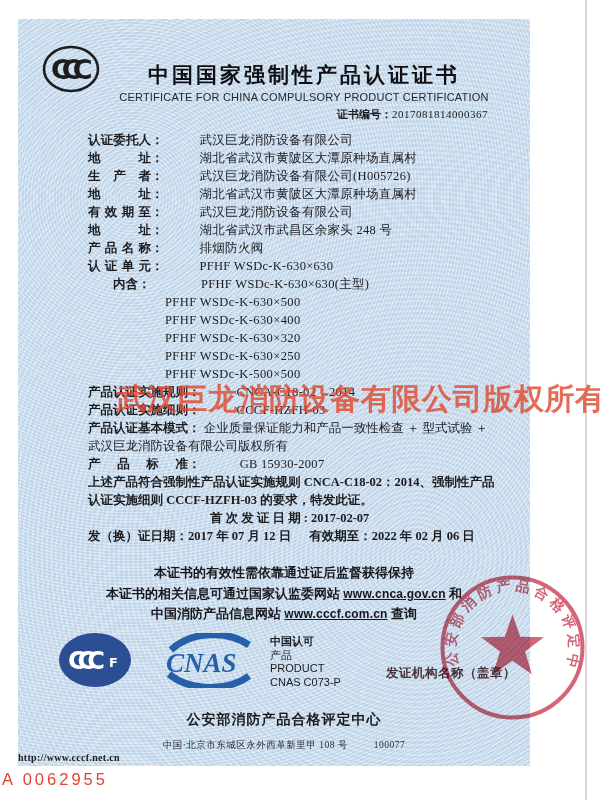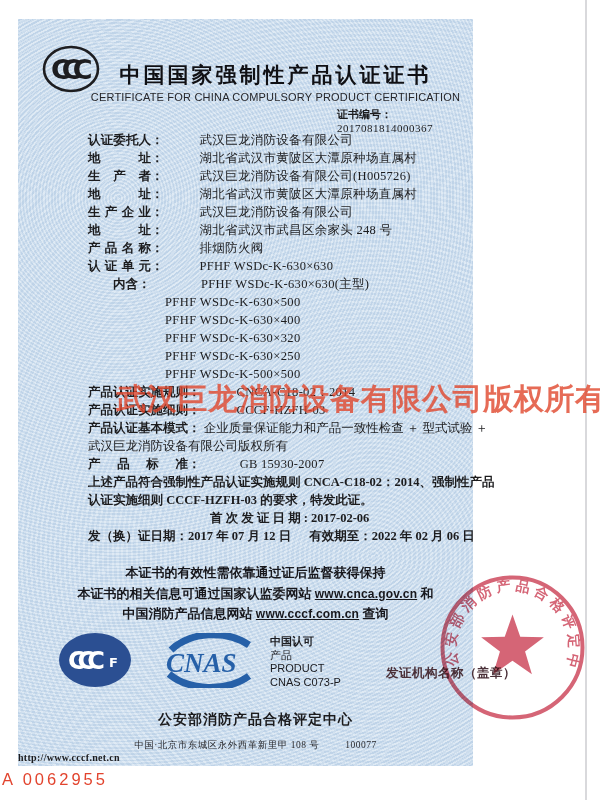--- a/index.html
+++ b/index.html
@@ -4,21 +4,21 @@
 <style>
   html,body{margin:0;padding:0;}
   body{
     width:600px;height:800px;position:relative;overflow:hidden;
     background:#ffffff;
     font-family:"Liberation Serif","DejaVu Serif",serif;
     color:#1c1c1e;
     -webkit-font-smoothing:antialiased;
   }
   .paper{
-    position:absolute;left:18px;top:19px;width:455px;height:747px;
+    position:absolute;left:18px;top:19px;width:512px;height:747px;
     background-color:#cfe0ef;
     background-image:
       repeating-radial-gradient(circle at 22% 24%, rgba(255,255,255,.20) 0 1.5px, rgba(148,178,214,.16) 1.5px 3.2px),
       repeating-radial-gradient(circle at 78% 72%, rgba(255,255,255,.16) 0 2.2px, rgba(148,178,214,.13) 2.2px 4.8px);
   }
   .scanline{position:absolute;left:585px;top:0;width:2px;height:800px;background:rgba(130,130,138,.30);}
   
   .ccc-mark{position:absolute;left:24px;top:26px;}
   .title{
     position:absolute;left:0;right:-60px;top:42px;text-align:center;
@@ -112,21 +112,21 @@
   <div class="certno">
     <span>证书编号</span><span class="colon">：</span><span class="num">2017081814000367</span>
   </div>
 
   <div class="fields">
     <div id="party-rows">
         <div class="row"><span class="flabel">认证委托人</span><span class="colon">：</span><span class="fvalue">武汉巨龙消防设备有限公司</span></div>
         <div class="row"><span class="flabel">地址</span><span class="colon">：</span><span class="fvalue">湖北省武汉市黄陂区大潭原种场直属村</span></div>
         <div class="row"><span class="flabel">生产者</span><span class="colon">：</span><span class="fvalue">武汉巨龙消防设备有限公司(H005726)</span></div>
         <div class="row"><span class="flabel">地址</span><span class="colon">：</span><span class="fvalue">湖北省武汉市黄陂区大潭原种场直属村</span></div>
-        <div class="row"><span class="flabel">生产企业</span><span class="colon">：</span><span class="fvalue">武汉巨龙消防设备有限公司</span></div>
+        <div class="row"><span class="flabel">有效期至</span><span class="colon">：</span><span class="fvalue">武汉巨龙消防设备有限公司</span></div>
         <div class="row"><span class="flabel">地址</span><span class="colon">：</span><span class="fvalue">湖北省武汉市武昌区余家头 248 号</span></div>
         <div class="row"><span class="flabel">产品名称</span><span class="colon">：</span><span class="fvalue">排烟防火阀</span></div>
         <div class="row"><span class="flabel">认证单元</span><span class="colon">：</span><span class="fvalue">PFHF WSDc-K-630×630</span></div>
       </div>
 
     <div class="row">
       <span class="inc-label"><span>内含</span><span>：</span></span><span class="fvalue">PFHF WSDc-K-630×630(主型)</span>
     </div>
     <div id="model-rows">
         <div class="row model-row">PFHF WSDc-K-630×500</div>
@@ -150,21 +150,21 @@
 
     <div class="row">
       <span class="wlabel">产品标准</span><span class="colon">：</span> <span class="fvalue">GB 15930-2007</span>
     </div>
 
     <div class="bold">
       <span>上述产品符合强制性产品认证实施规则 CNCA-C18-02：2014、强制性产品</span><br>
       <span>认证实施细则 CCCF-HZFH-03 的要求，特发此证。</span>
     </div>
 
-    <div class="first-issue">首 次 发 证 日 期 : 2017-02-06</div>
+    <div class="first-issue">首 次 发 证 日 期 : 2017-02-07</div>
 
     <div class="bold row">
       <span>发（换）证日期：2017 年 07 月 12 日</span><span class="gap"></span><span>有效期至：2022 年 02 月 06 日</span>
     </div>
   </div>
 
   <div class="notices">
     <div>本证书的有效性需依靠通过证后监督获得保持</div>
     <div><span>本证书的相关信息可通过国家认监委网站 </span><span class="url">www.cnca.gov.cn</span><span> 和</span></div>
     <div><span>中国消防产品信息网站 </span><span class="url">www.cccf.com.cn</span><span> 查询</span></div>

